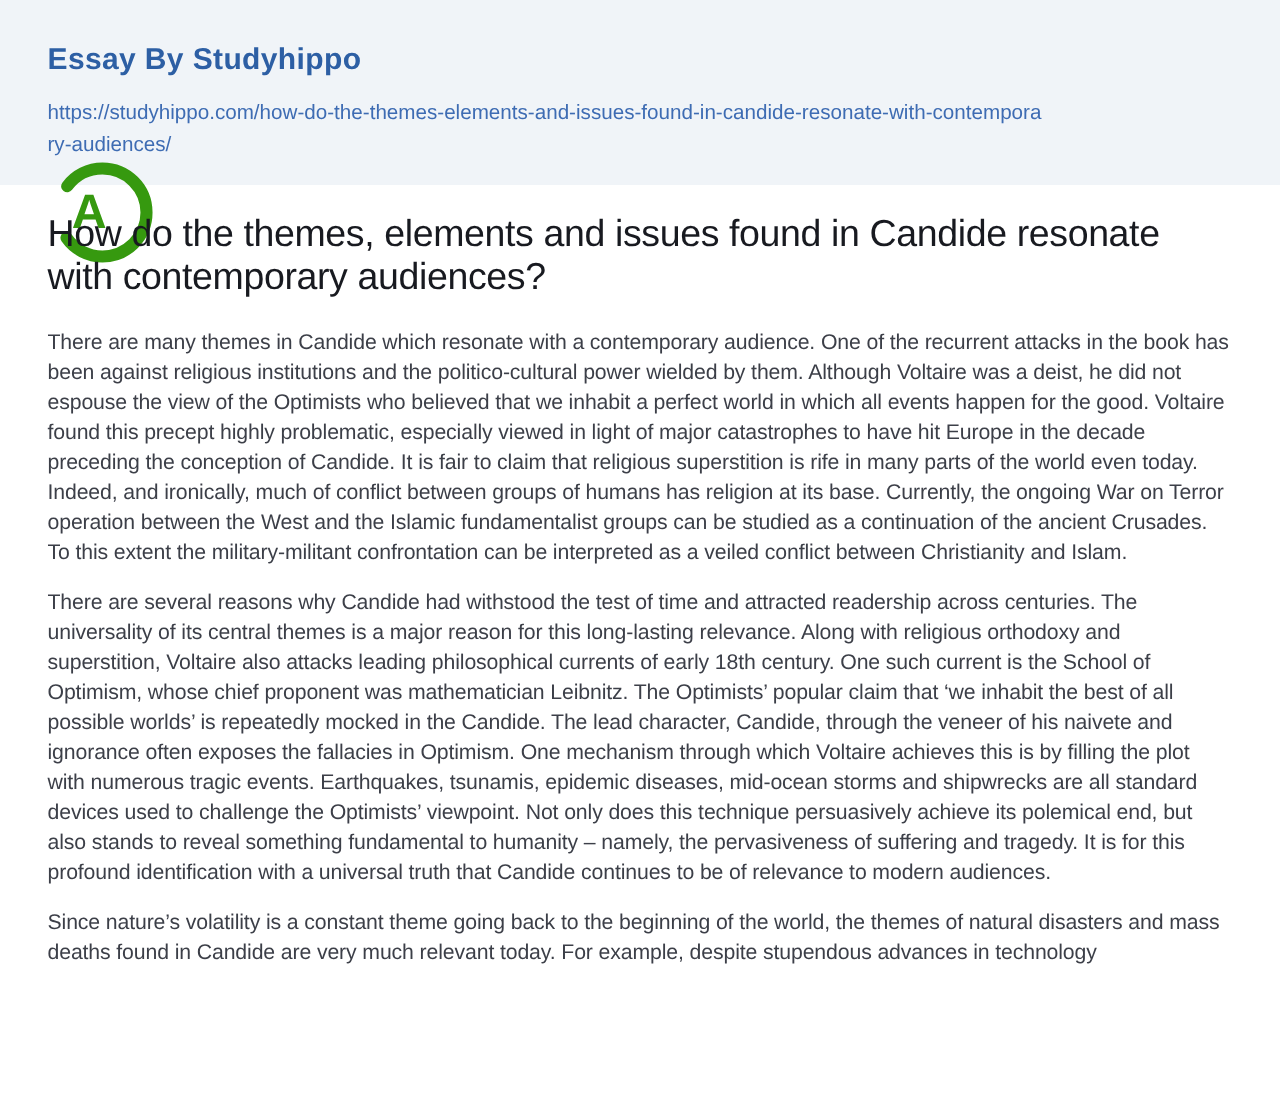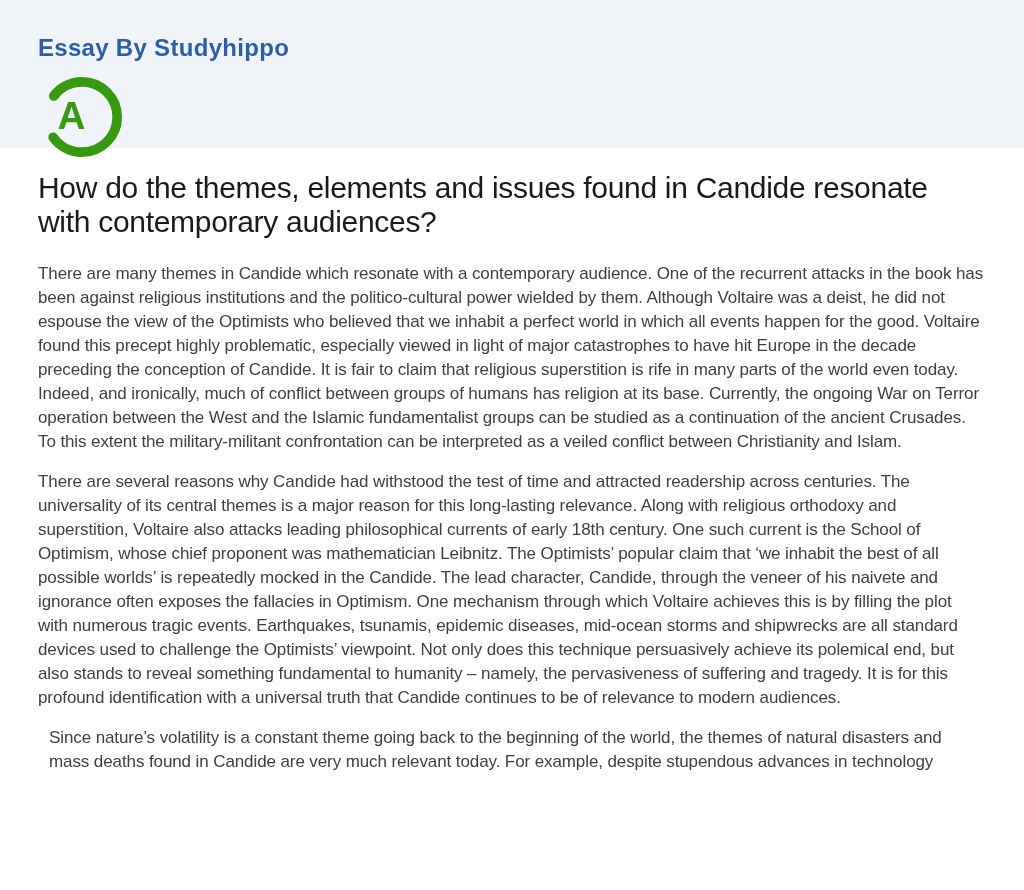--- a/index.html
+++ b/index.html
@@ -59,28 +59,29 @@
     letter-spacing: -0.3px;
     margin-bottom: 24px;
   }
   .essay-paragraph {
     color: #3c3f48;
     font-size: 17px;
     line-height: 24px;
     letter-spacing: -0.1px;
     margin-bottom: 16px;
   }
-  .essay-paragraph:last-child { margin-bottom: 0; margin-left: 11px; }
+  .essay-paragraph:last-child { margin-bottom: 0; }
 </style>
 </head>
 <body>
 
 <div class="header">
   <div class="header-text">
     <div class="site-title">Essay By Studyhippo</div>
+    <a class="essay-url">https://studyhippo.com/how-do-the-themes-elements-and-issues-found-in-candide-resonate-with-contemporary-audiences/</a>
   </div>
   <div class="logo-wrap">
     <svg viewBox="0 0 100 100" aria-hidden="true">
 
       <circle cx="50" cy="50" r="40" fill="none" stroke="#36990f" stroke-width="11" stroke-linecap="round" stroke-dasharray="101 50 102"></circle>
       <text x="38" y="64" text-anchor="middle" font-family="Liberation Sans, sans-serif" font-size="44" font-weight="600" fill="#36990f">A</text>
     </svg>
   </div>
 </div>
 

